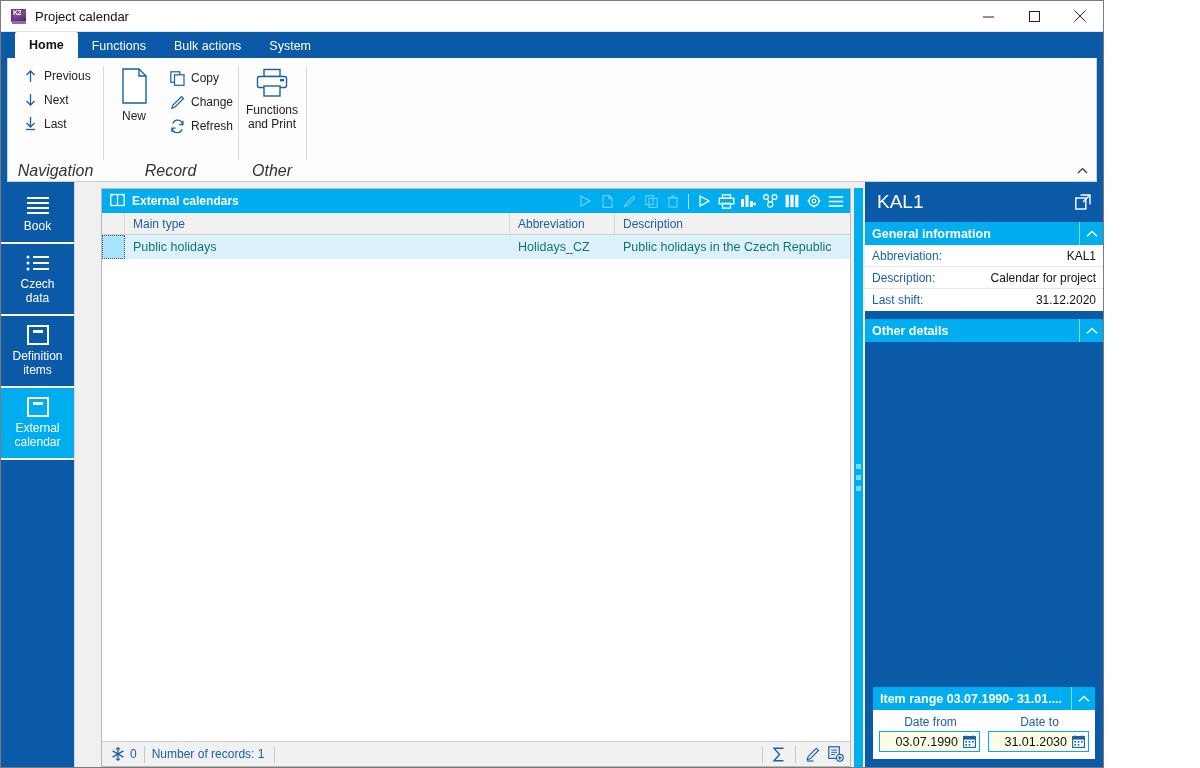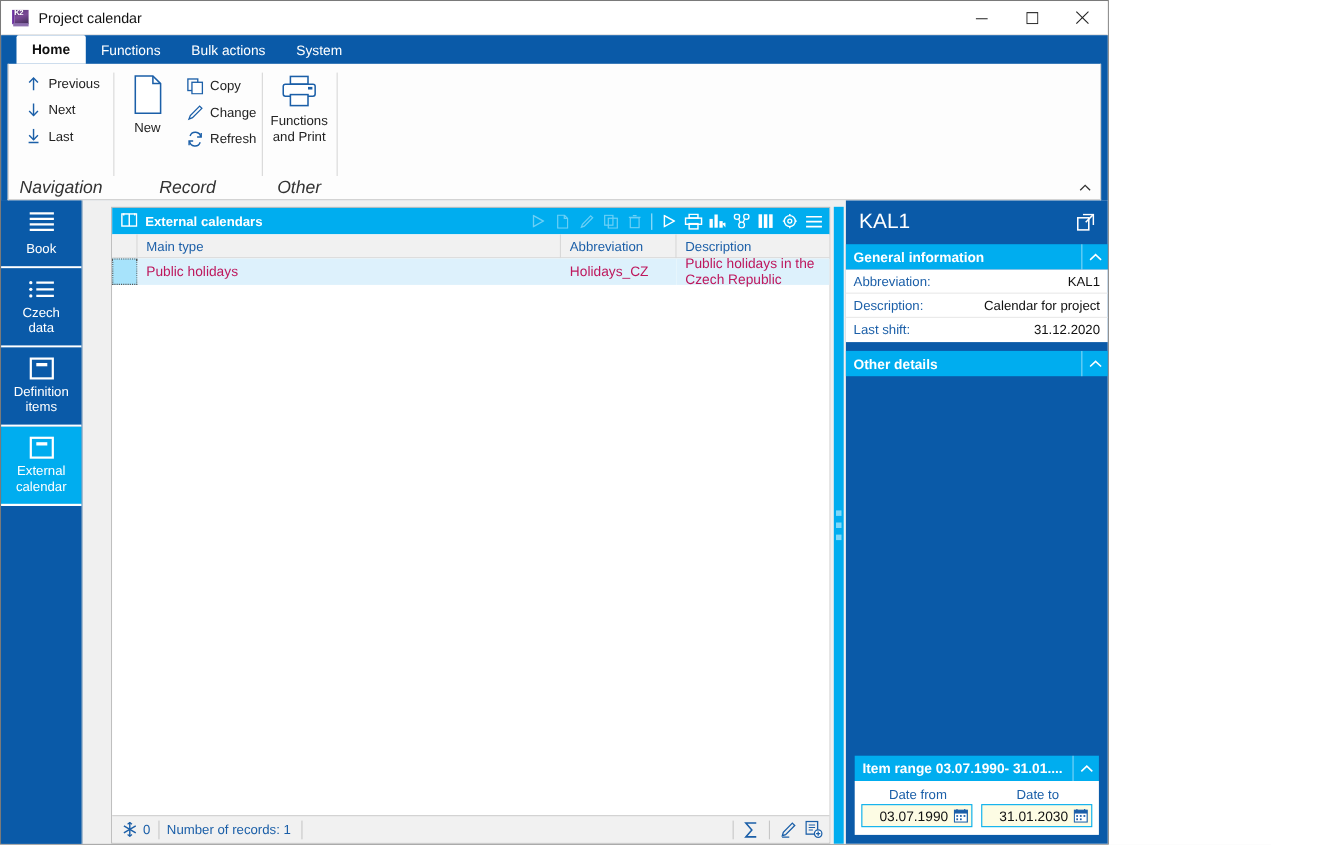--- a/index.html
+++ b/index.html
@@ -4,21 +4,21 @@
 <style>
   * { box-sizing: border-box; }
   html, body { margin:0; padding:0; }
   body {
     width:1200px; height:768px; overflow:hidden;
     font-family:"Liberation Sans", sans-serif;
     font-size:12px; color:#1a1a1a;
     background:#ffffff;
   }
   .app {
-    width:1008px; height:768px; position:relative;
+    width:1104px; height:768px; position:relative;
     border:1px solid #7a7a7a; background:#f0f0f0;
     display:flex; flex-direction:column;
   }
 
   
   .titlebar {
     height:31px; flex:0 0 31px; background:#ffffff;
     display:flex; align-items:center; border-bottom:1px solid #e3e3e3;
   }
   .title-icon { width:16px; height:16px; margin-left:10px; margin-right:8px; position:relative; flex:0 0 16px;}
@@ -75,21 +75,21 @@
   
   .body { flex:1; display:flex; min-height:0; background:#f0f0f0; }
 
   
   .leftnav {
     width:74px; flex:0 0 74px; background:#0a5aa8; display:flex; flex-direction:column;
     border-right:1px solid #d5d5d5;
   }
   .nav-item {
     background:#0a5aa8; color:#ffffff; border-bottom:2px solid #ffffff;
-    display:flex; flex-direction:column; align-items:center; justify-content:space-between;
+    display:flex; flex-direction:column; align-items:center; justify-content:flex-end;
     padding:8px 2px 9px 2px; text-align:center; font-size:12px; line-height:14px;
     min-height:62px;
   }
   .nav-item.sel { background:#00adef; }
   .nav-item .nico { height:22px; display:flex; align-items:center; justify-content:center; margin-bottom:3px;}
   .leftnav-fill { flex:1; background:#0a5aa8; }
 
   
   .center { flex:1; min-width:0; display:flex; flex-direction:column; padding:6px 0 0 26px;justify-content:flex-end; }
   .grid-panel {
@@ -109,21 +109,21 @@
   .grid-colhead {
     height:22px; flex:0 0 22px; display:flex; background:#f1f1f1;
     border-bottom:1px solid #d0d0d0; font-size:12px; color:#1b5fa8;
   }
   .ch { display:flex; align-items:center; padding:0 0 0 8px; border-right:1px solid #d8d8d8; height:22px;}
   .ch.idx { width:23px; padding:0; flex:0 0 23px;}
   .ch.c1 { width:385px; flex:0 0 385px;}
   .ch.c2 { width:105px; flex:0 0 105px;}
   .ch.c3 { flex:1; border-right:none;}
   .grid-rows { flex:1; background:#ffffff; }
-  .grow { height:24px; display:flex; font-size:12.5px; color:#be185d; }
+  .grow { height:24px; display:flex; font-size:12.5px; color:#0f766e; }
   .grow.sel .cell { background:#ddf1fc; }
   .cell { display:flex; align-items:center; padding:0 0 0 8px; height:24px; }
   .cell.idx { width:23px; flex:0 0 23px; padding:0; background:#a7e3fb !important; border:1px dotted #555; }
   .cell.c1 { width:385px; flex:0 0 385px;}
   .cell.c2 { width:105px; flex:0 0 105px;}
   .cell.c3 { flex:1;}
 
   .grid-status {
     height:25px; flex:0 0 25px; background:#f1f1f1; border-top:1px solid #d0d0d0;
     display:flex; align-items:center; padding:0 4px 0 6px; font-size:12px; color:#1b5fa8;

